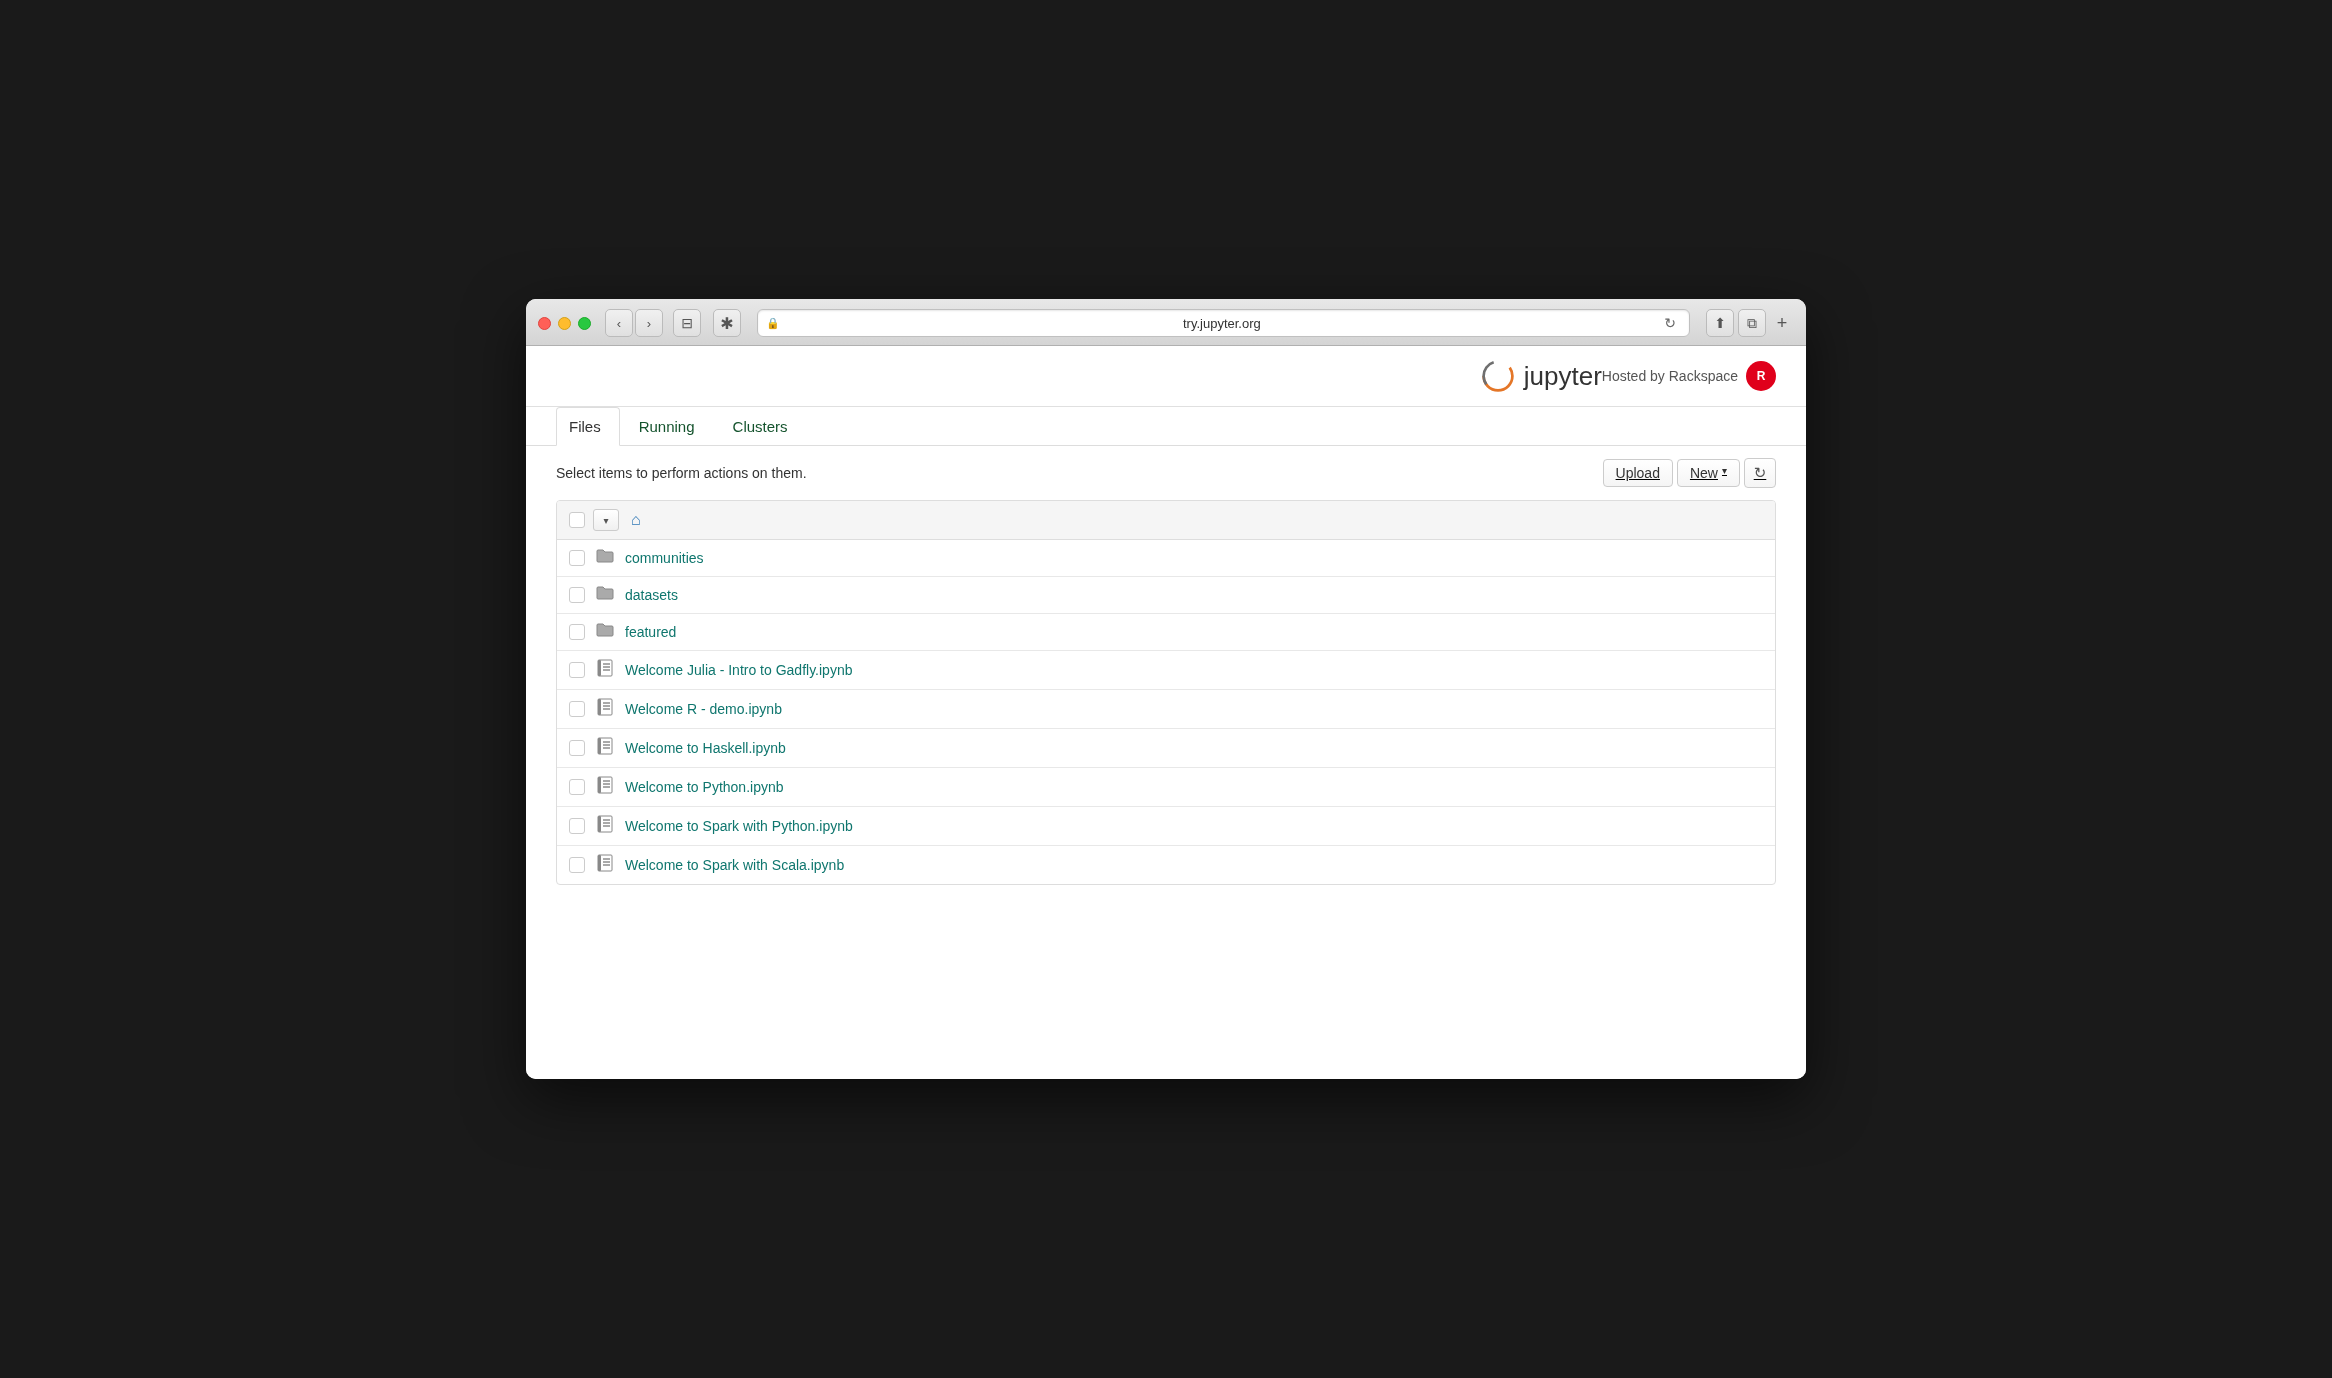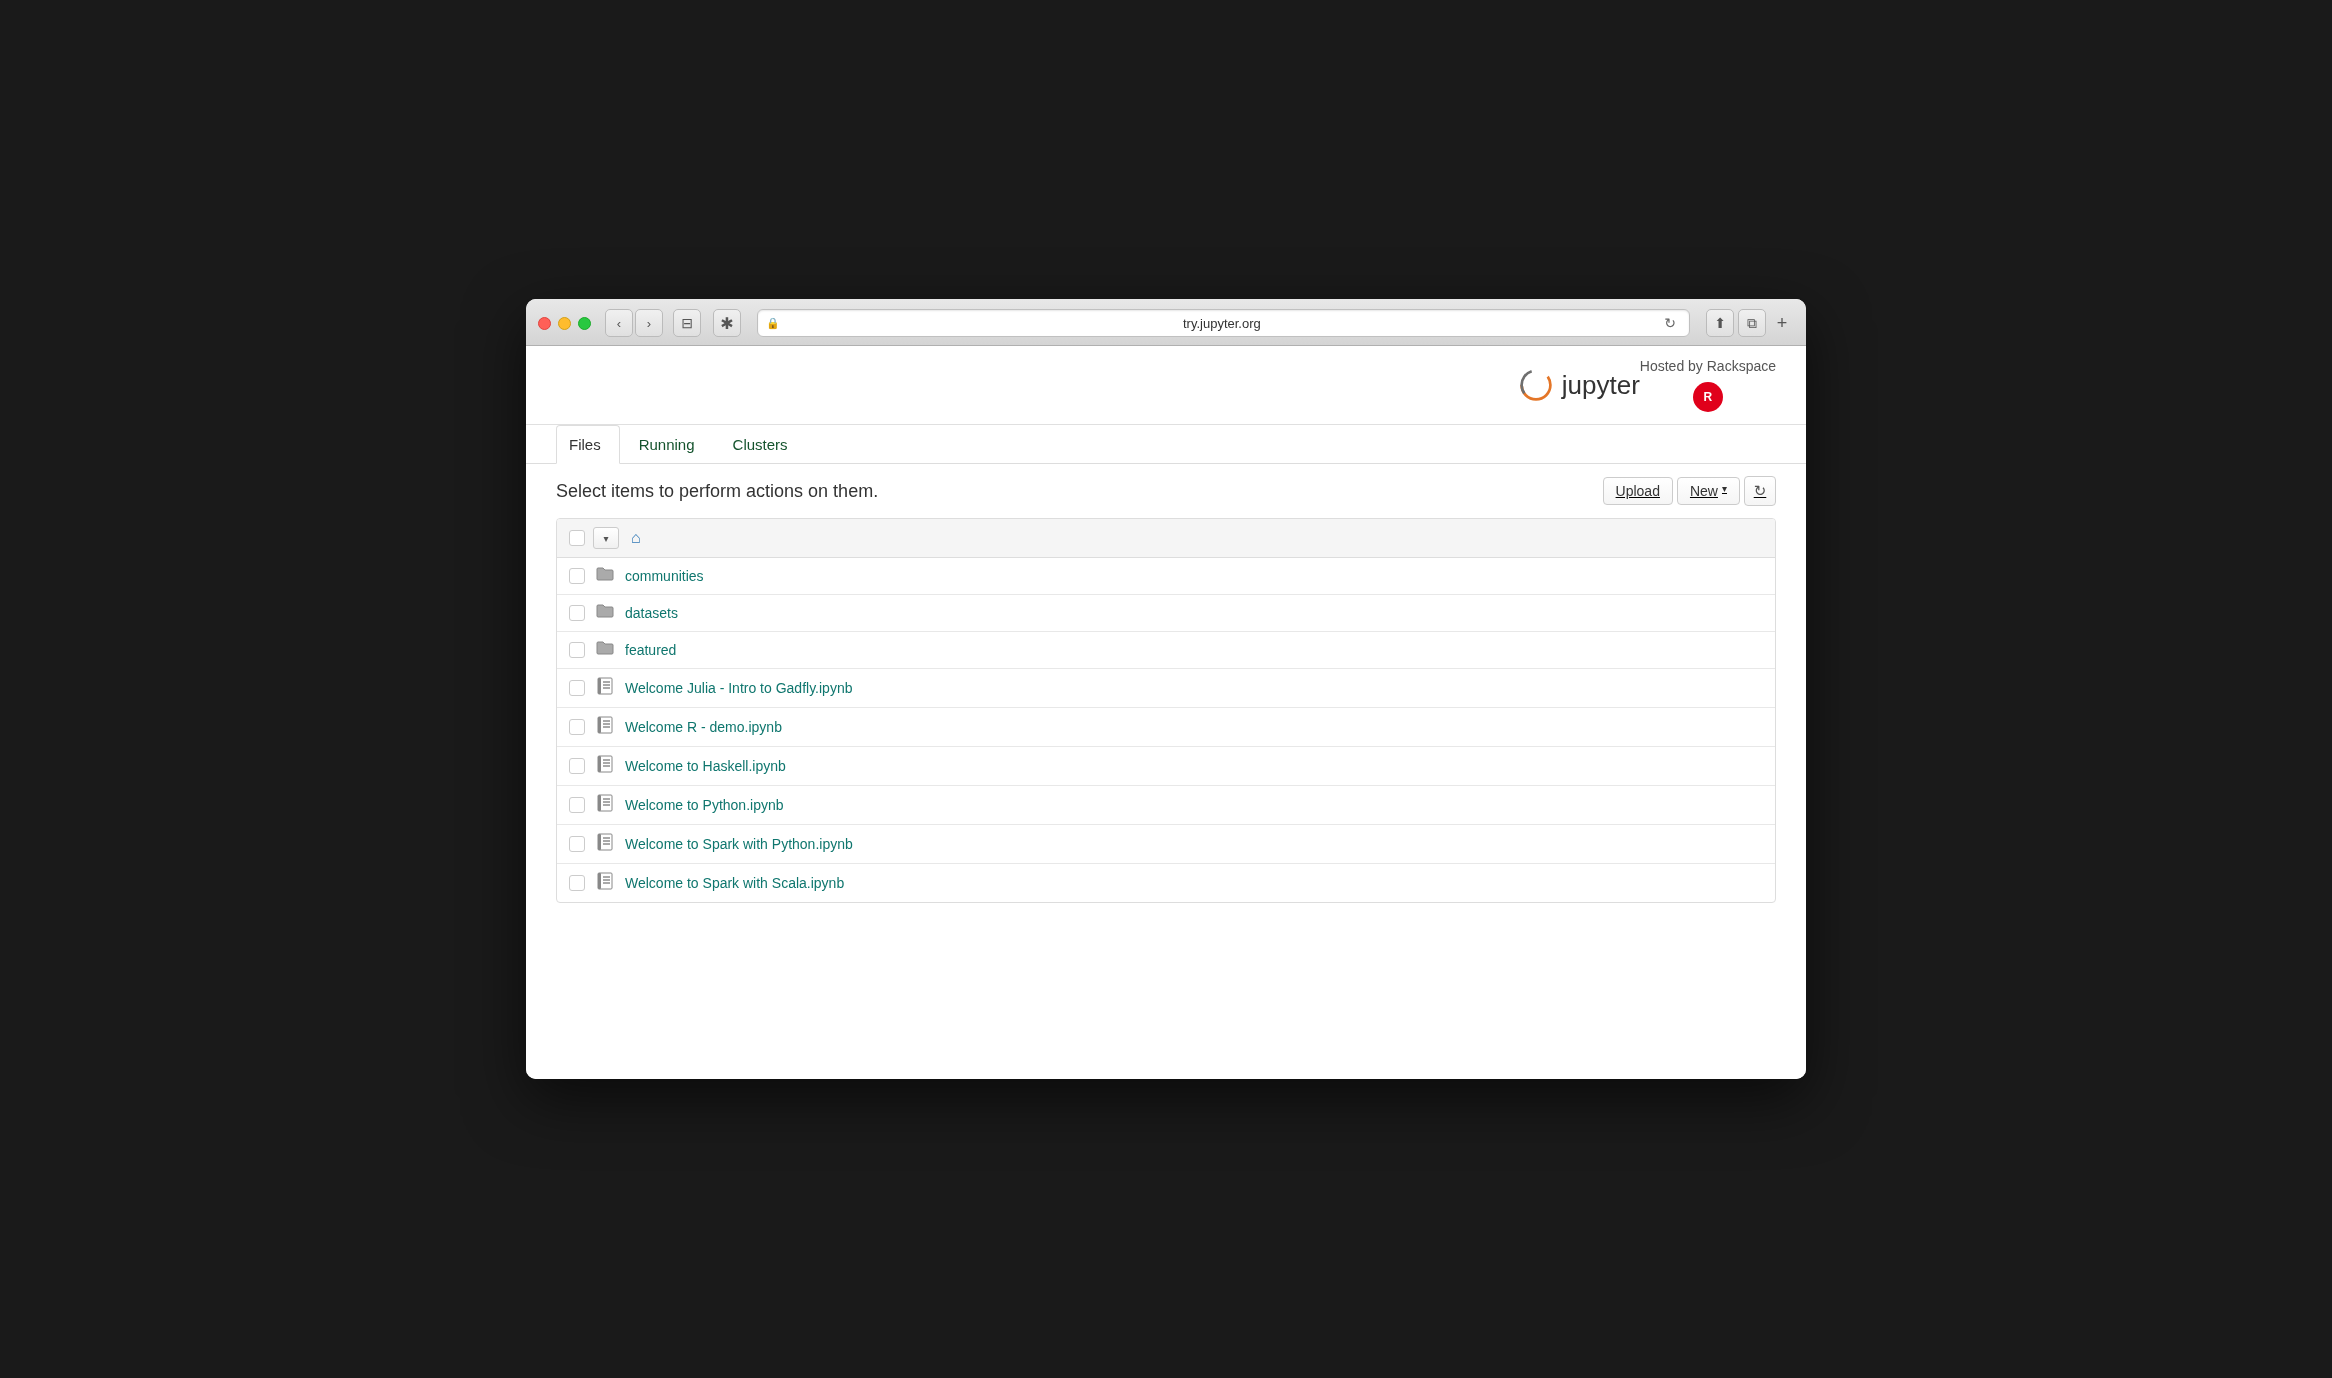--- a/index.html
+++ b/index.html
@@ -203,21 +203,20 @@
       font-weight: 300;
       color: #333;
     }
 
     .hosted-by {
       display: flex;
       align-items: center;
       gap: 8px;
       font-size: 14px;
       color: #555;
-      flex-direction: column;
     }
 
     .rackspace-badge {
       width: 30px;
       height: 30px;
       background: #e0001b;
       border-radius: 50%;
       display: flex;
       align-items: center;
       justify-content: center;
@@ -253,21 +252,21 @@
 
     
     .toolbar {
       display: flex;
       align-items: center;
       justify-content: space-between;
       padding: 12px 30px;
     }
 
     .toolbar-left {
-      font-size: 18px;
+      font-size: 14px;
       color: #333;
     }
 
     .toolbar-right {
       display: flex;
       align-items: center;
       gap: 4px;
       text-decoration: underline;
     }
 

